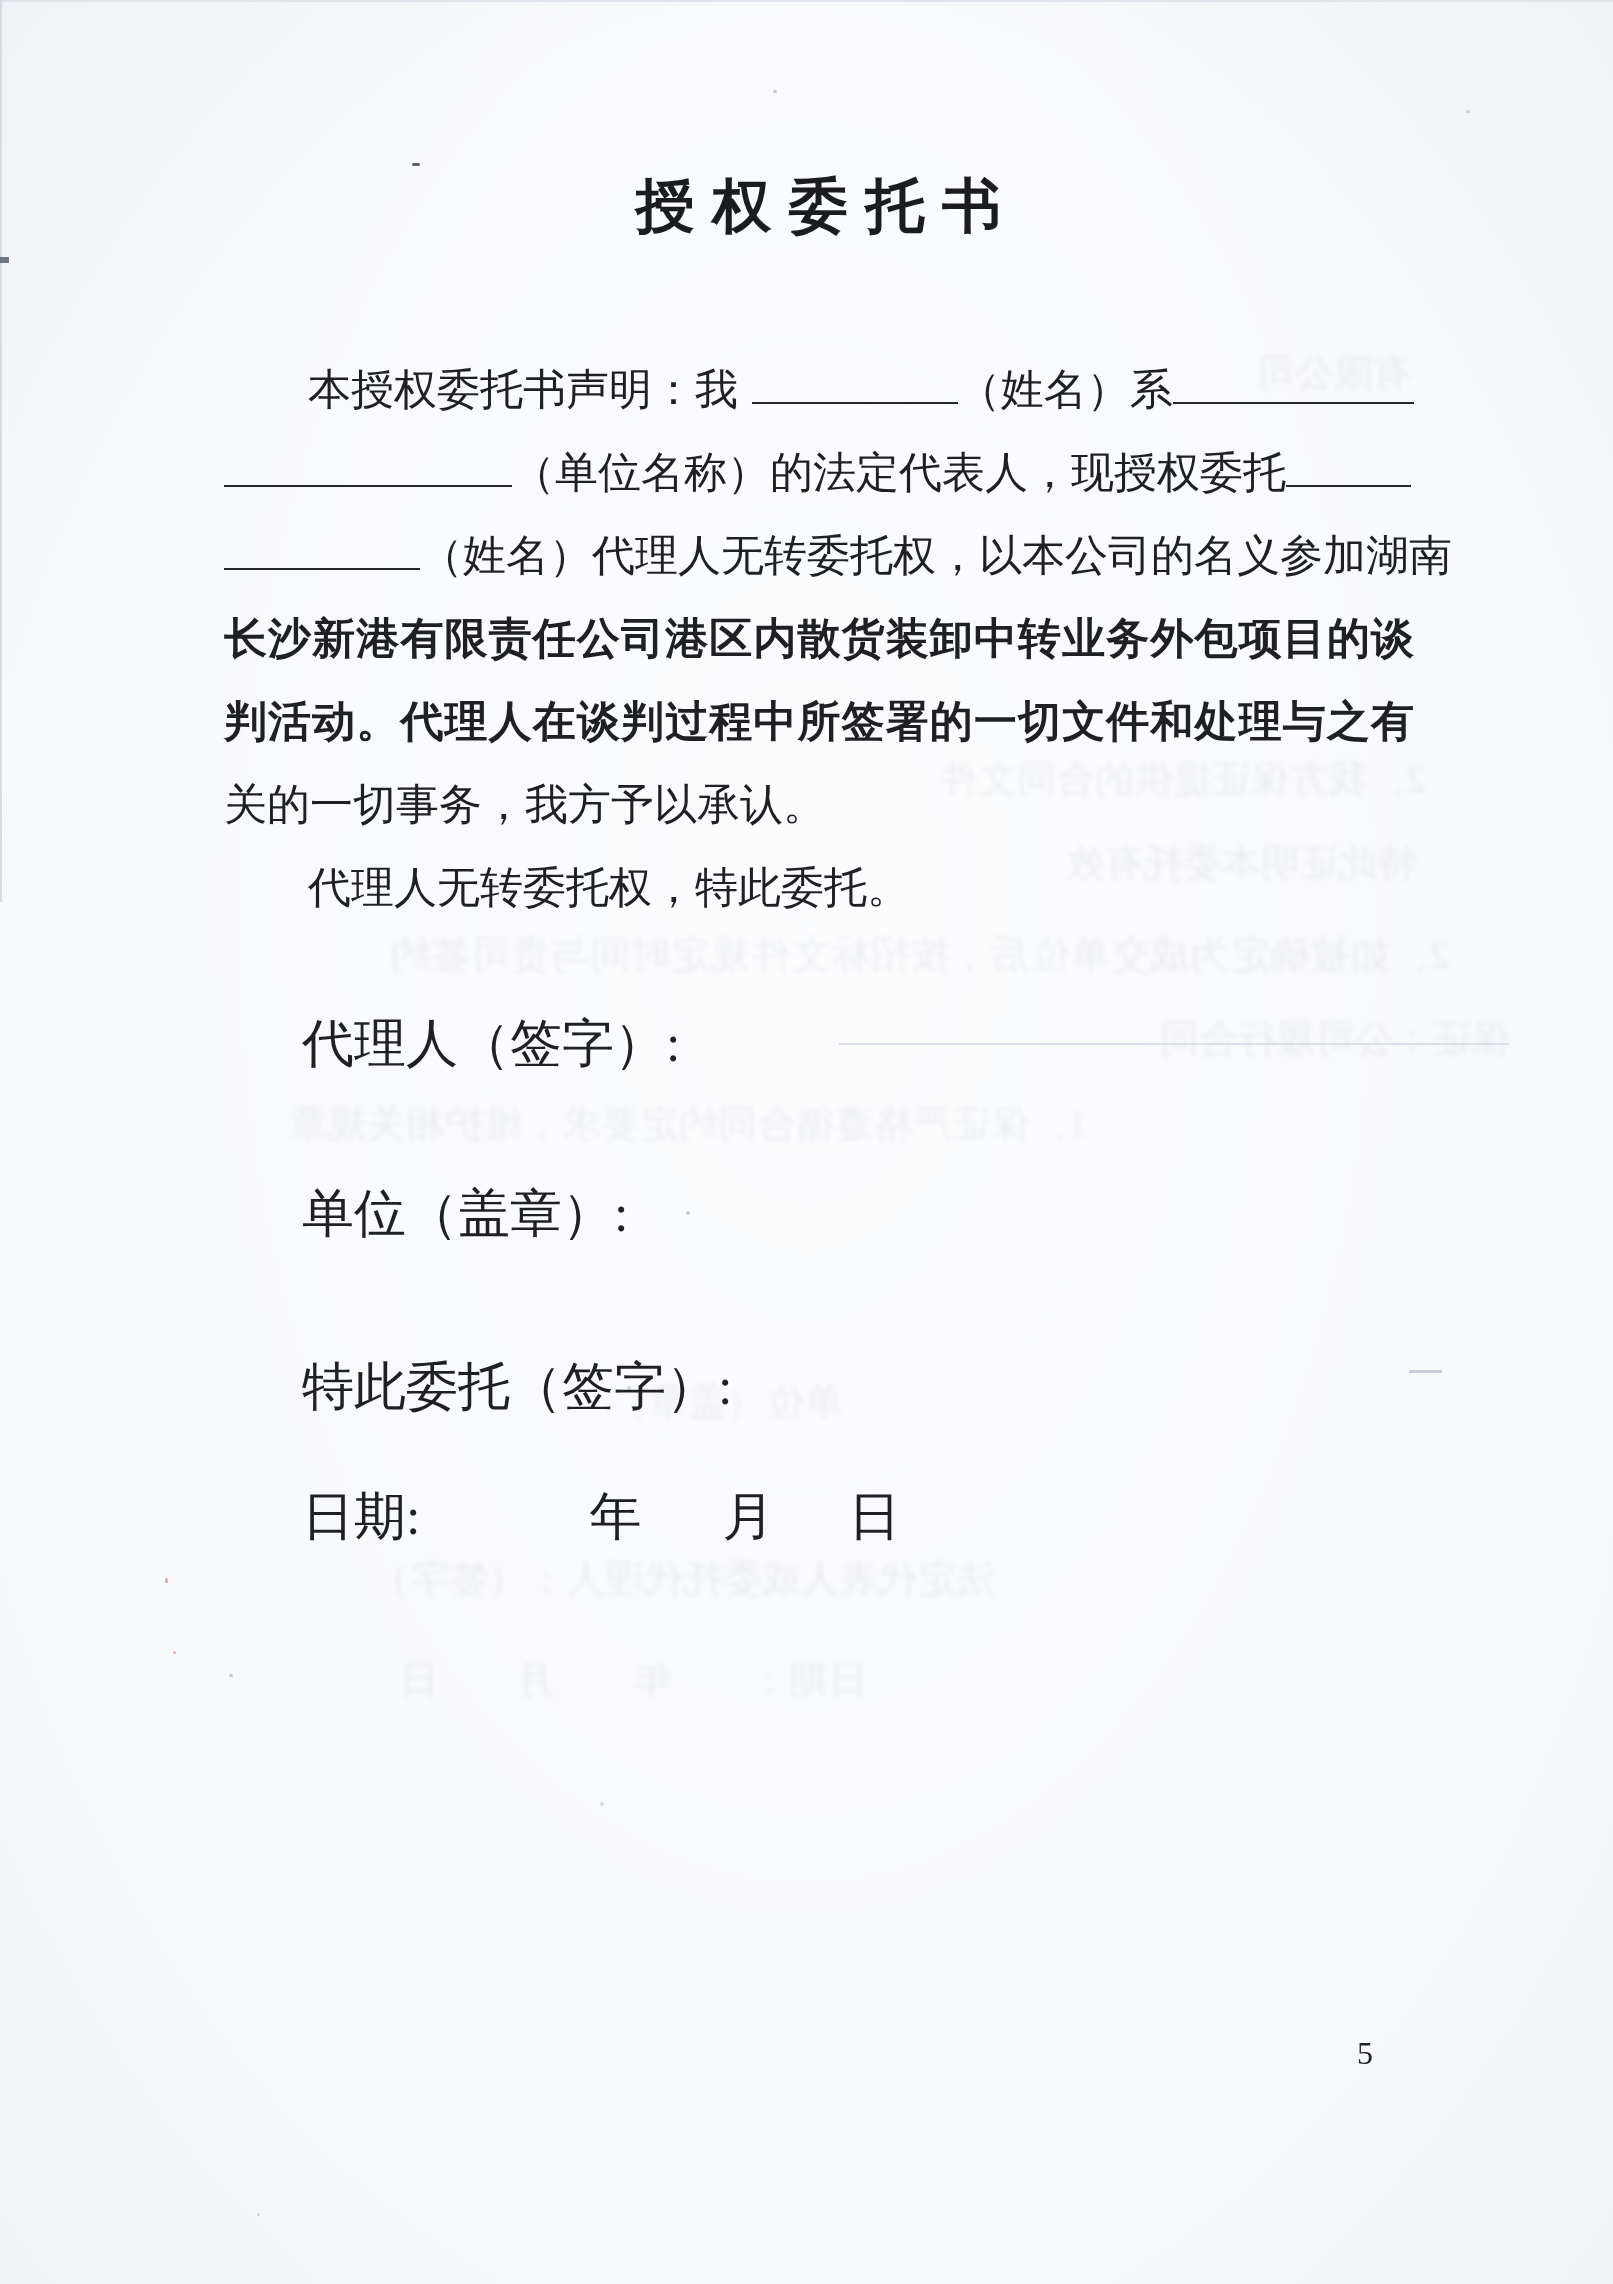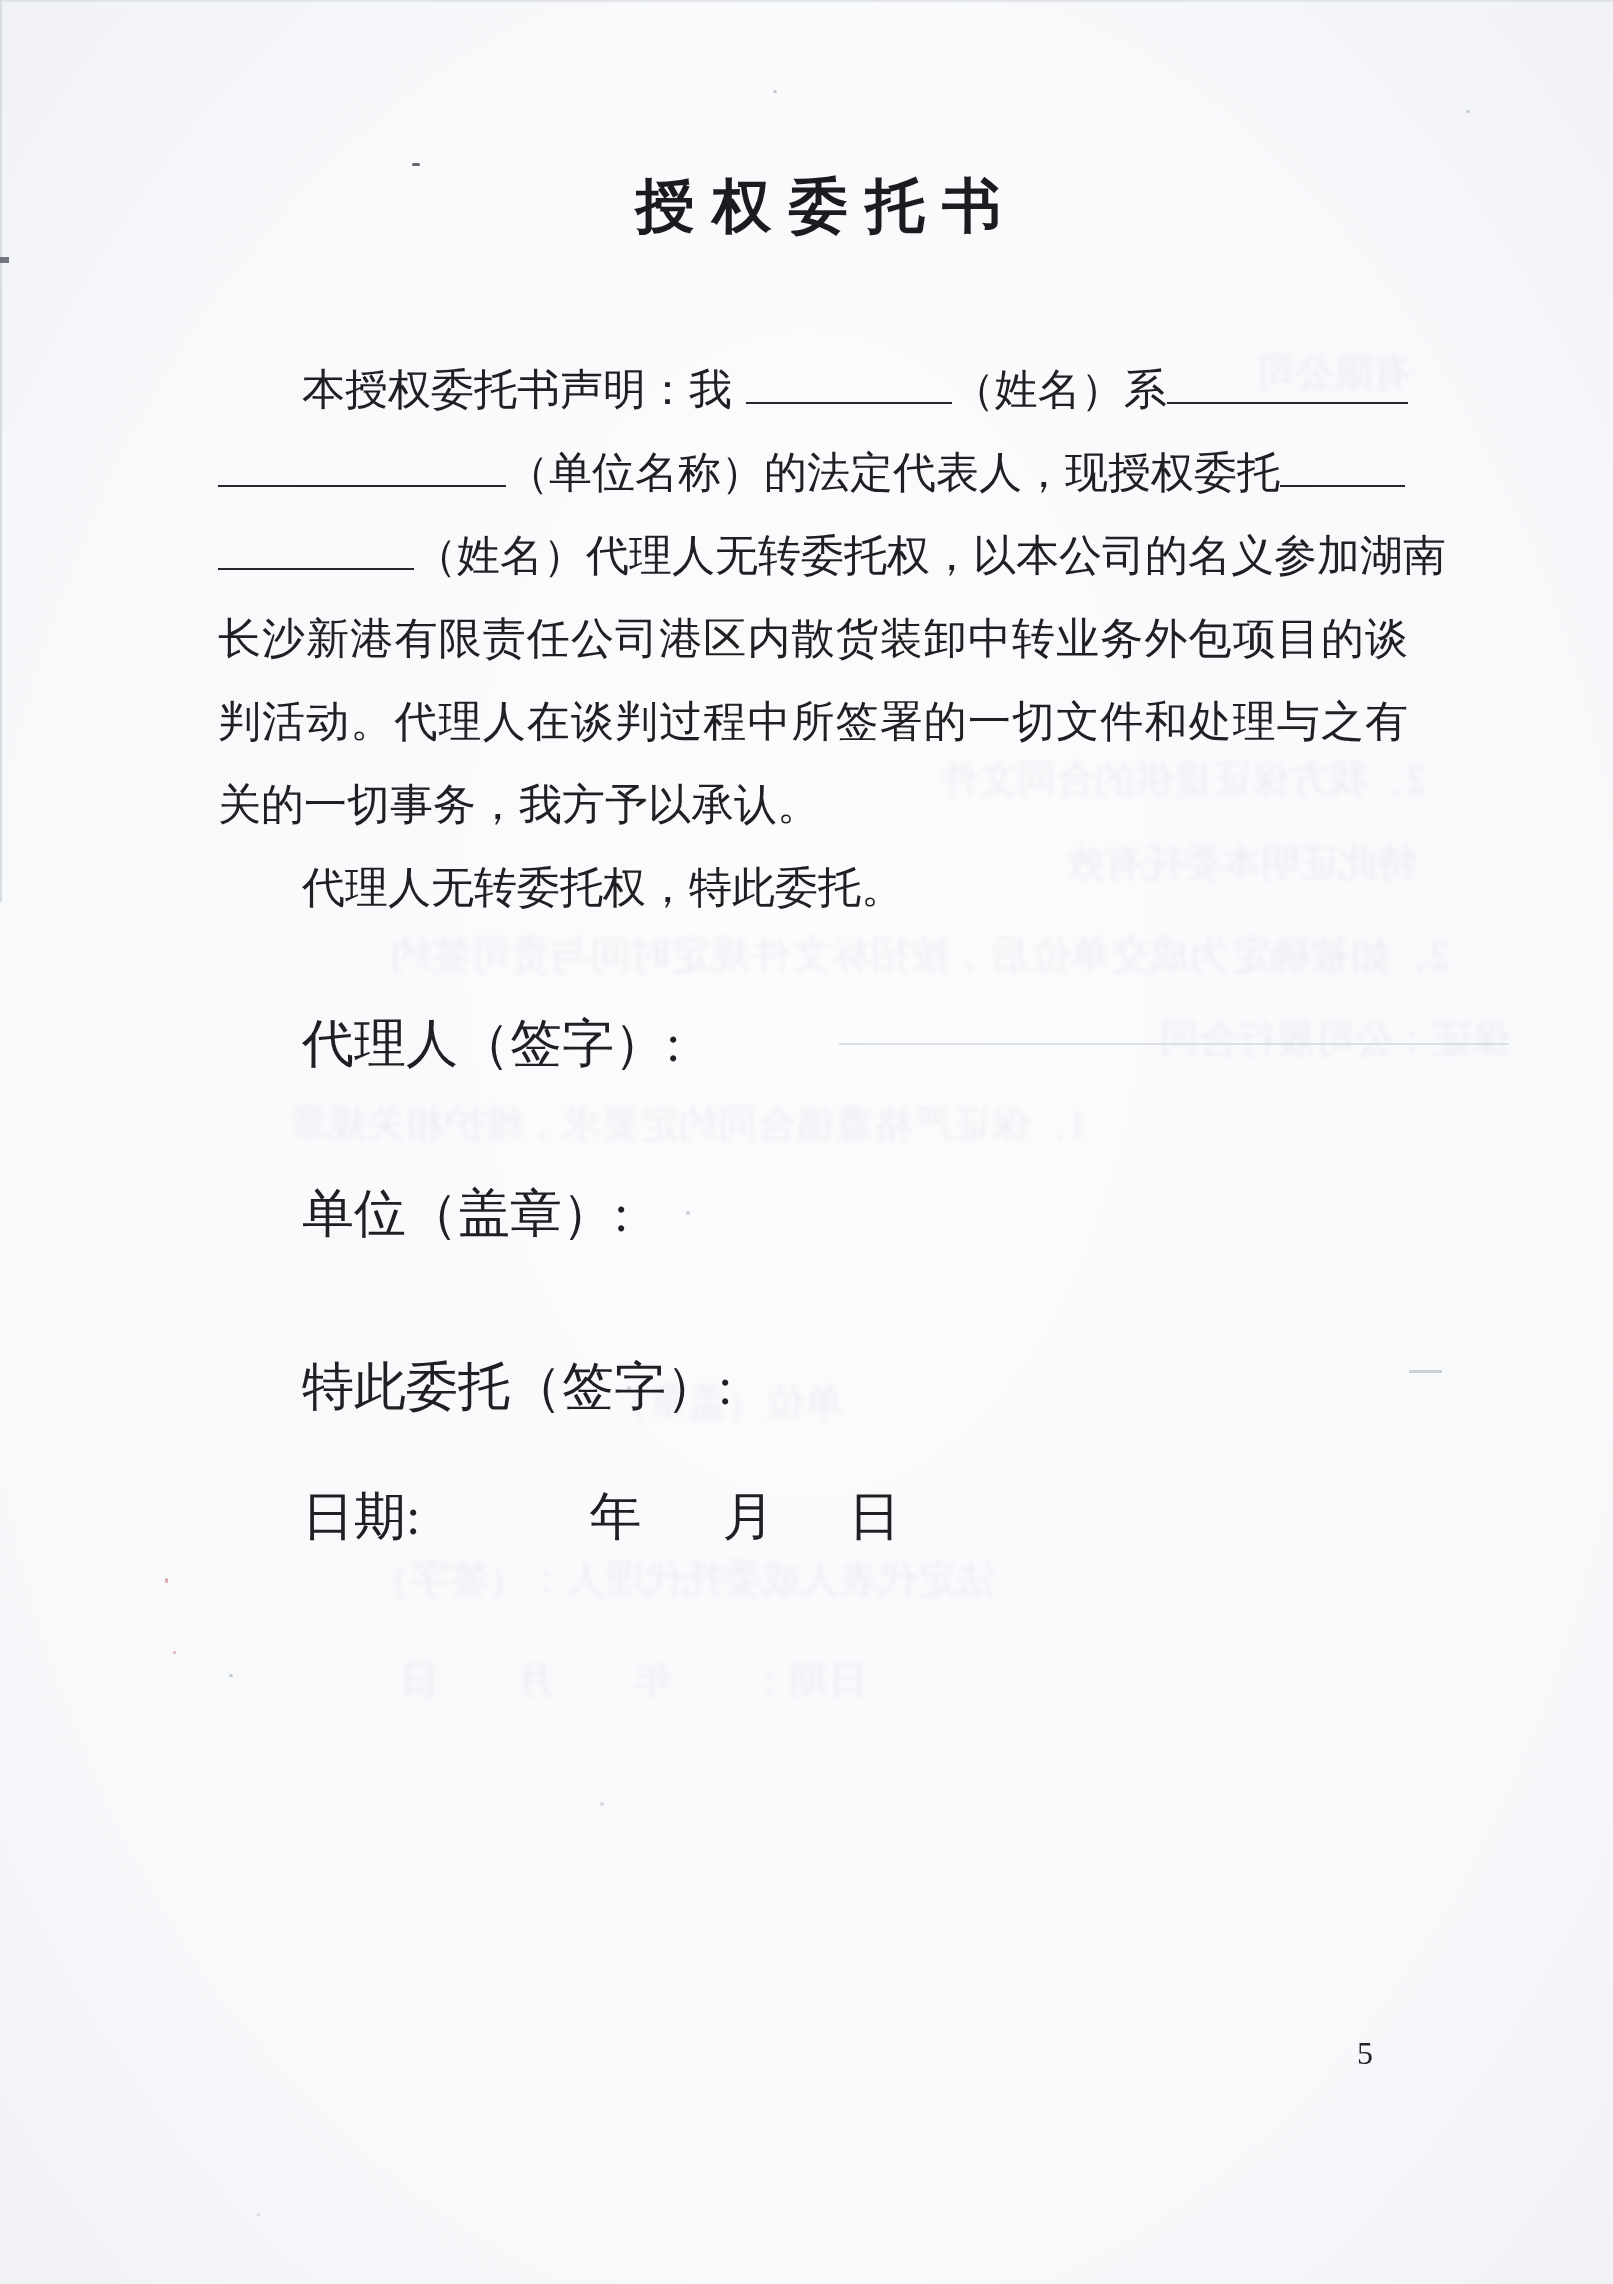--- a/index.html
+++ b/index.html
@@ -20,25 +20,25 @@
   .scan-edge-left{position:absolute;left:0;top:0;width:2px;height:902px;background:#cfd6de;opacity:.8;}
   .scan-tick{position:absolute;left:0;top:257px;width:8.8px;height:5.9px;background:#5a616c;opacity:.85;}
 
   .doc-title{
     position:absolute;top:167px;left:11.8px;width:1613px;
     text-align:center;font-size:59px;font-weight:bold;
     letter-spacing:17.6px;text-indent:17.6px;color:#1b1c20;
   }
 
   .para{
-    position:absolute;left:218px;top:348px;width:1190px;
+    position:absolute;left:224px;top:348px;width:1190px;
     font-size:43px;line-height:83px;color:#1f2024;
   }
   .line{height:83px;white-space:nowrap;}
-  .line.just{white-space:normal;text-align:justify;text-align-last:justify;}
+  .line.just{white-space:normal;text-align:justify;text-align-last:justify;font-weight:bold;}
   .ind{text-indent:84px;}
   .bl{display:inline-block;border-bottom:2.9px solid #26272d;height:0.88em;vertical-align:baseline;}
   .fillspan{display:inline-block;width:994px;text-align:justify;text-align-last:justify;vertical-align:baseline;}
 
   .sig{position:absolute;left:302px;font-size:52px;line-height:83px;white-space:nowrap;color:#1f2024;}
   .sig-agent{top:1002px;}
   .sig-unit{top:1172px;}
   .sig-rep{top:1345px;}
   .sig-date{top:1475px;}
   .date-year{margin-left:169px;}

